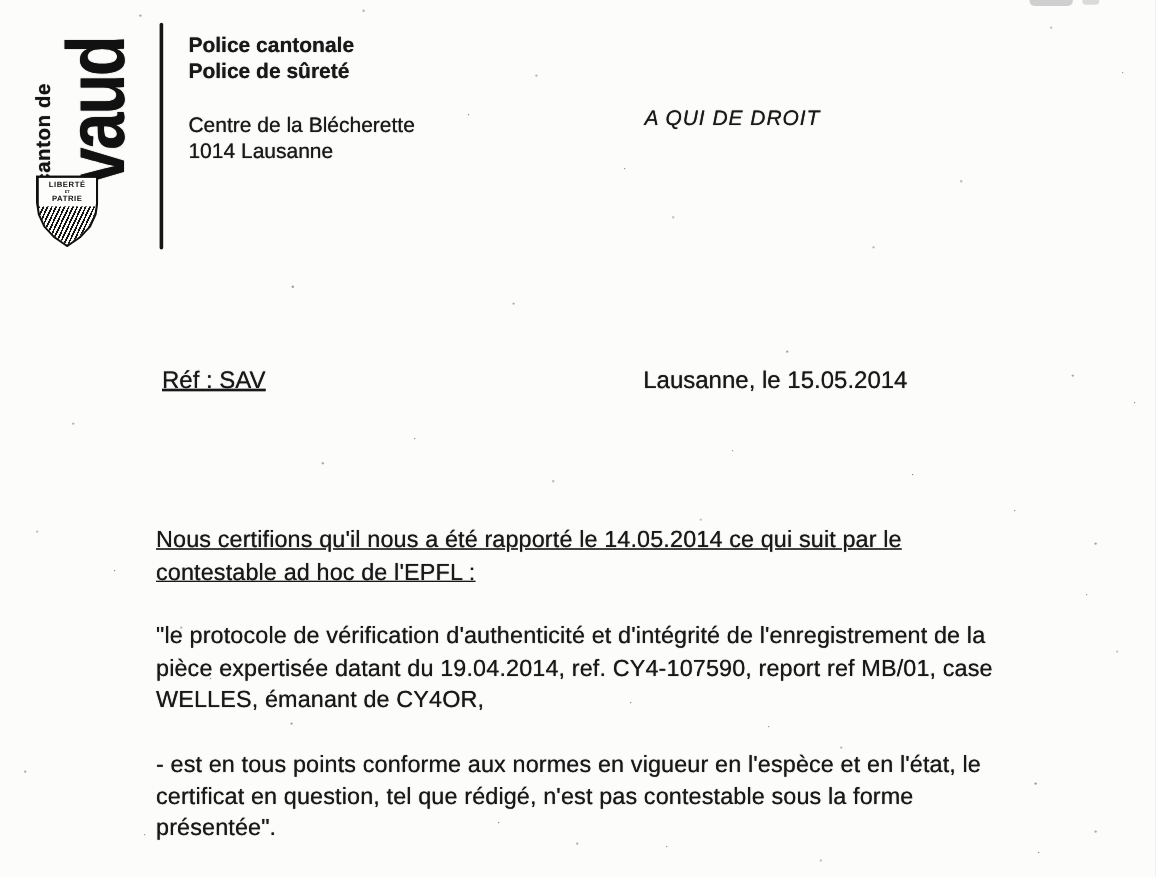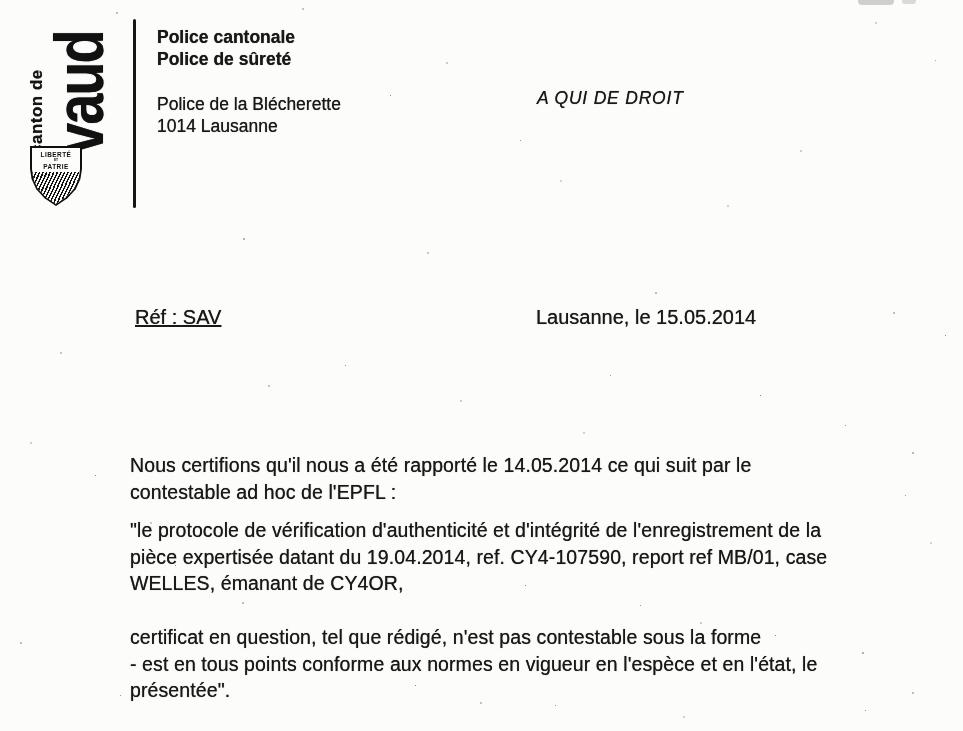--- a/index.html
+++ b/index.html
@@ -53,21 +53,21 @@
   .org-block  { left:157px; top:26px;  font-size:17.5px; font-weight:700; line-height:22px; }
   .addr-block { left:157px; top:93px;  font-size:17.5px; font-weight:400; line-height:22px; }
   .recipient  { left:537px; top:88px;  font-size:17.5px; letter-spacing:0.8px;font-style:italic; }
 
   
   .ref      { left:135px; top:306px; font-size:20px;text-decoration:underline; }
   .dateline { left:536px; top:306px; font-size:20px; }
 
   
   .para { position:absolute; left:130px; width:810px; font-size:19.5px; line-height:26.5px; letter-spacing:0.1px; }
-  .para-1 { top:452px; }
+  .para-1 { top:437px;text-decoration:underline; }
   .para-2 { top:517px; }
   .para-3 { top:624px; }
   .bline { white-space:nowrap; text-shadow:0 0 0.7px rgba(25,25,25,0.85); }
 
   
   .smudge-a { position:absolute; left:858px; top:0; width:36px; height:5px; background:#cfcfcf; border-radius:0 0 4px 4px; }
   .smudge-b { position:absolute; left:902px; top:0; width:14px; height:4px; background:#dadada; border-radius:0 0 3px 3px; }
   .specks-a {
     position:absolute; left:0; top:0; width:2px; height:2px; background:transparent; border-radius:50%;
     box-shadow:
@@ -116,38 +116,38 @@
       </div>
     </div>
 
     <div class="divider"></div>
 
     <div class="txt org-block">
       <div>Police cantonale</div>
       <div>Police de sûreté</div>
     </div>
     <div class="txt addr-block">
-      <div>Police de la Blécherette</div>
+      <div>Centre de la Blécherette</div>
       <div>1014 Lausanne</div>
     </div>
 
     <div class="txt recipient">A QUI DE DROIT</div>
 
     <div class="txt ref">Réf : SAV</div>
     <div class="txt dateline">Lausanne, le 15.05.2014</div>
 
     <div class="para para-1">
       <div class="bline">Nous certifions qu'il nous a été rapporté le 14.05.2014 ce qui suit par le</div>
       <div class="bline">contestable ad hoc de l'EPFL :</div>
     </div>
     <div class="para para-2">
       <div class="bline">"le protocole de vérification d'authenticité et d'intégrité de l'enregistrement de la</div>
       <div class="bline">pièce expertisée datant du 19.04.2014, ref. CY4-107590, report ref MB/01, case</div>
       <div class="bline">WELLES, émanant de CY4OR,</div>
     </div>
     <div class="para para-3">
+      <div class="bline">- est en tous points conforme aux normes en vigueur en l'espèce et en l'état, le</div>
       <div class="bline">certificat en question, tel que rédigé, n'est pas contestable sous la forme</div>
-      <div class="bline">- est en tous points conforme aux normes en vigueur en l'espèce et en l'état, le</div>
       <div class="bline">présentée".</div>
     </div>
 
   </div>
 </div>
 
 </body></html>

